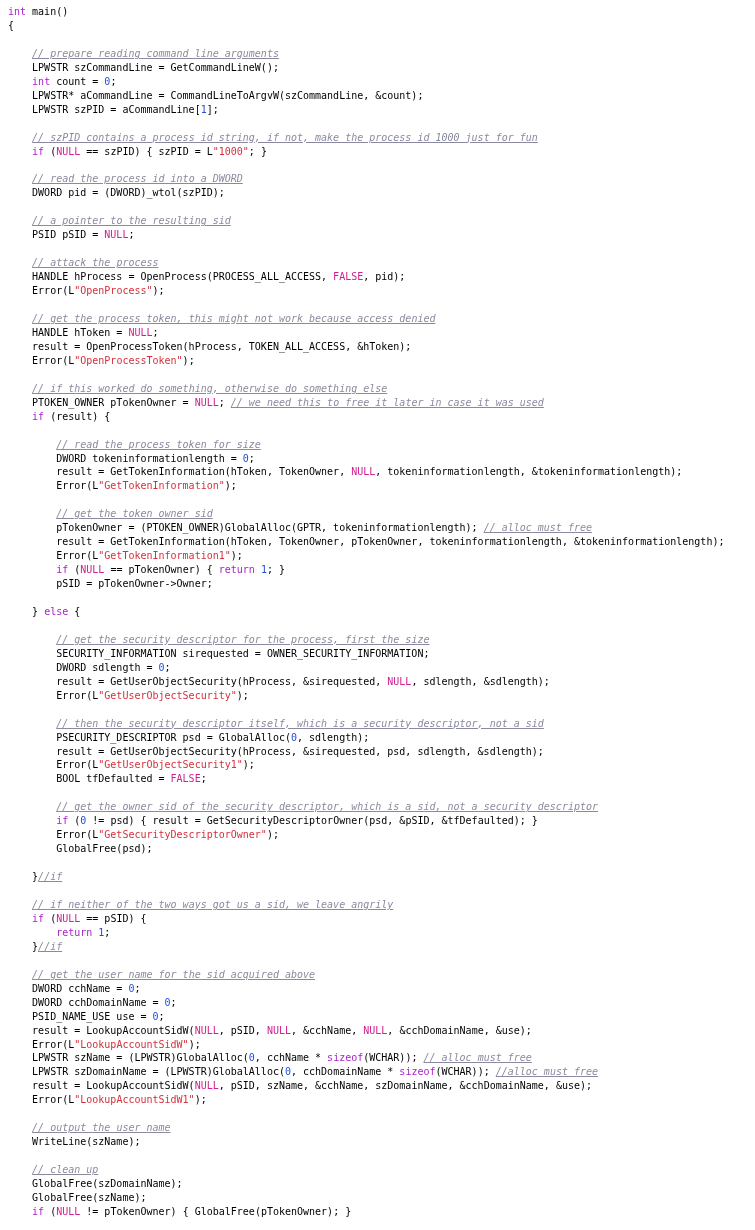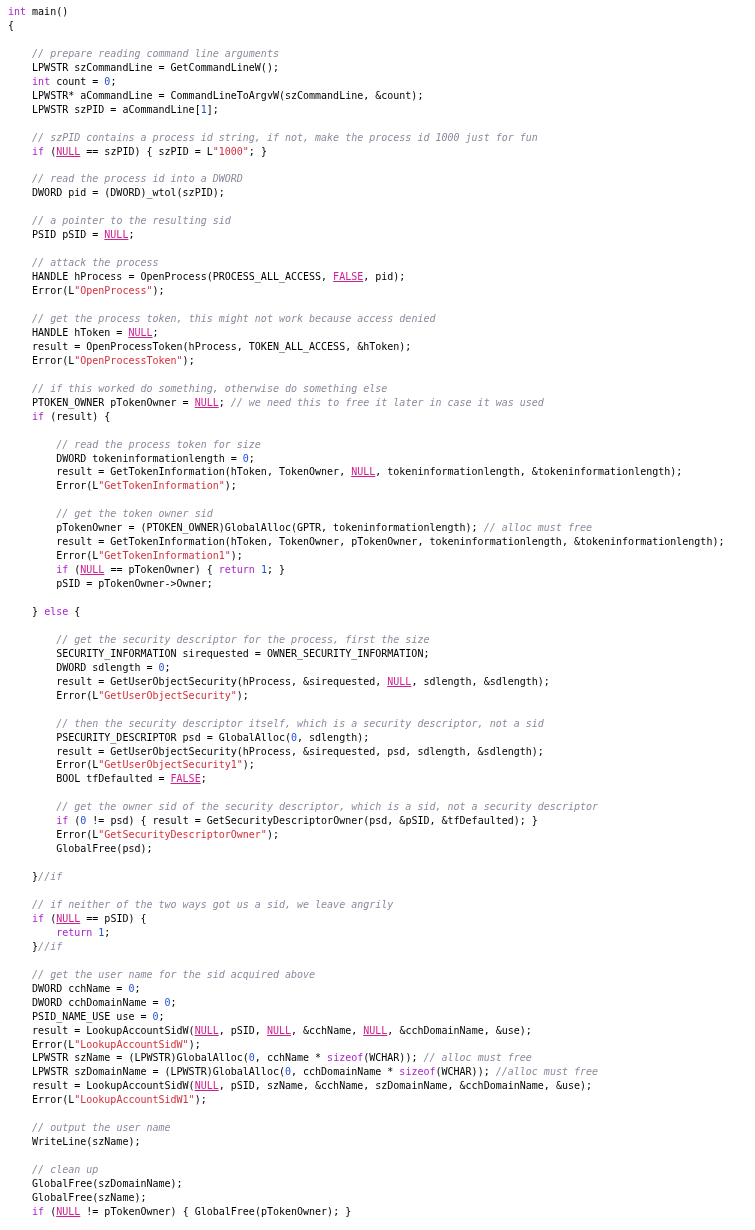--- a/index.html
+++ b/index.html
@@ -16,22 +16,22 @@
   #code-listing {
     padding: 5px 0 0 8px;
     font-size: 10px;
     line-height: 13.95px;
     white-space: pre;
     color: #000000;
     letter-spacing: 0px;
   }
   .ln { display: block; min-height: 13.95px; }
   .kw  { color: #aa22cc; }       
-  .cm  { color: #8a8a9e; font-style: italic; }  
+  .cm  { color: #8a8a9e; font-style: italic; text-decoration: underline; }  
   .st  { color: #d4303b; }       
   .nu  { color: #1f4fd8; }       
-  .cn  { color: #d02090; text-decoration: underline; }       
+  .cn  { color: #d02090; }       
   .pl  { color: #000000; }       
 </style>
 </head>
 <body>
 
 <div id="code-listing"><span class="ln"><span class="kw">int</span><span class="pl"> main()</span></span><span class="ln"><span class="pl">{</span></span><span class="ln">&nbsp;</span><span class="ln"><span class="pl">    </span><span class="cm">// prepare reading command line arguments</span></span><span class="ln"><span class="pl">    LPWSTR szCommandLine = GetCommandLineW();</span></span><span class="ln"><span class="pl">    </span><span class="kw">int</span><span class="pl"> count = </span><span class="nu">0</span><span class="pl">;</span></span><span class="ln"><span class="pl">    LPWSTR* aCommandLine = CommandLineToArgvW(szCommandLine, &amp;count);</span></span><span class="ln"><span class="pl">    LPWSTR szPID = aCommandLine[</span><span class="nu">1</span><span class="pl">];</span></span><span class="ln">&nbsp;</span><span class="ln"><span class="pl">    </span><span class="cm">// szPID contains a process id string, if not, make the process id 1000 just for fun</span></span><span class="ln"><span class="pl">    </span><span class="kw">if</span><span class="pl"> (</span><span class="cn">NULL</span><span class="pl"> == szPID) { szPID = L</span><span class="st">"1000"</span><span class="pl">; }</span></span><span class="ln">&nbsp;</span><span class="ln"><span class="pl">    </span><span class="cm">// read the process id into a DWORD</span></span><span class="ln"><span class="pl">    DWORD pid = (DWORD)_wtol(szPID);</span></span><span class="ln">&nbsp;</span><span class="ln"><span class="pl">    </span><span class="cm">// a pointer to the resulting sid</span></span><span class="ln"><span class="pl">    PSID pSID = </span><span class="cn">NULL</span><span class="pl">;</span></span><span class="ln">&nbsp;</span><span class="ln"><span class="pl">    </span><span class="cm">// attack the process</span></span><span class="ln"><span class="pl">    HANDLE hProcess = OpenProcess(PROCESS_ALL_ACCESS, </span><span class="cn">FALSE</span><span class="pl">, pid);</span></span><span class="ln"><span class="pl">    Error(L</span><span class="st">"OpenProcess"</span><span class="pl">);</span></span><span class="ln">&nbsp;</span><span class="ln"><span class="pl">    </span><span class="cm">// get the process token, this might not work because access denied</span></span><span class="ln"><span class="pl">    HANDLE hToken = </span><span class="cn">NULL</span><span class="pl">;</span></span><span class="ln"><span class="pl">    result = OpenProcessToken(hProcess, TOKEN_ALL_ACCESS, &amp;hToken);</span></span><span class="ln"><span class="pl">    Error(L</span><span class="st">"OpenProcessToken"</span><span class="pl">);</span></span><span class="ln">&nbsp;</span><span class="ln"><span class="pl">    </span><span class="cm">// if this worked do something, otherwise do something else</span></span><span class="ln"><span class="pl">    PTOKEN_OWNER pTokenOwner = </span><span class="cn">NULL</span><span class="pl">; </span><span class="cm">// we need this to free it later in case it was used</span></span><span class="ln"><span class="pl">    </span><span class="kw">if</span><span class="pl"> (result) {</span></span><span class="ln">&nbsp;</span><span class="ln"><span class="pl">        </span><span class="cm">// read the process token for size</span></span><span class="ln"><span class="pl">        DWORD tokeninformationlength = </span><span class="nu">0</span><span class="pl">;</span></span><span class="ln"><span class="pl">        result = GetTokenInformation(hToken, TokenOwner, </span><span class="cn">NULL</span><span class="pl">, tokeninformationlength, &amp;tokeninformationlength);</span></span><span class="ln"><span class="pl">        Error(L</span><span class="st">"GetTokenInformation"</span><span class="pl">);</span></span><span class="ln">&nbsp;</span><span class="ln"><span class="pl">        </span><span class="cm">// get the token owner sid</span></span><span class="ln"><span class="pl">        pTokenOwner = (PTOKEN_OWNER)GlobalAlloc(GPTR, tokeninformationlength); </span><span class="cm">// alloc must free</span></span><span class="ln"><span class="pl">        result = GetTokenInformation(hToken, TokenOwner, pTokenOwner, tokeninformationlength, &amp;tokeninformationlength);</span></span><span class="ln"><span class="pl">        Error(L</span><span class="st">"GetTokenInformation1"</span><span class="pl">);</span></span><span class="ln"><span class="pl">        </span><span class="kw">if</span><span class="pl"> (</span><span class="cn">NULL</span><span class="pl"> == pTokenOwner) { </span><span class="kw">return</span><span class="pl"> </span><span class="nu">1</span><span class="pl">; }</span></span><span class="ln"><span class="pl">        pSID = pTokenOwner-&gt;Owner;</span></span><span class="ln">&nbsp;</span><span class="ln"><span class="pl">    } </span><span class="kw">else</span><span class="pl"> {</span></span><span class="ln">&nbsp;</span><span class="ln"><span class="pl">        </span><span class="cm">// get the security descriptor for the process, first the size</span></span><span class="ln"><span class="pl">        SECURITY_INFORMATION sirequested = OWNER_SECURITY_INFORMATION;</span></span><span class="ln"><span class="pl">        DWORD sdlength = </span><span class="nu">0</span><span class="pl">;</span></span><span class="ln"><span class="pl">        result = GetUserObjectSecurity(hProcess, &amp;sirequested, </span><span class="cn">NULL</span><span class="pl">, sdlength, &amp;sdlength);</span></span><span class="ln"><span class="pl">        Error(L</span><span class="st">"GetUserObjectSecurity"</span><span class="pl">);</span></span><span class="ln">&nbsp;</span><span class="ln"><span class="pl">        </span><span class="cm">// then the security descriptor itself, which is a security descriptor, not a sid</span></span><span class="ln"><span class="pl">        PSECURITY_DESCRIPTOR psd = GlobalAlloc(</span><span class="nu">0</span><span class="pl">, sdlength);</span></span><span class="ln"><span class="pl">        result = GetUserObjectSecurity(hProcess, &amp;sirequested, psd, sdlength, &amp;sdlength);</span></span><span class="ln"><span class="pl">        Error(L</span><span class="st">"GetUserObjectSecurity1"</span><span class="pl">);</span></span><span class="ln"><span class="pl">        BOOL tfDefaulted = </span><span class="cn">FALSE</span><span class="pl">;</span></span><span class="ln">&nbsp;</span><span class="ln"><span class="pl">        </span><span class="cm">// get the owner sid of the security descriptor, which is a sid, not a security descriptor</span></span><span class="ln"><span class="pl">        </span><span class="kw">if</span><span class="pl"> (</span><span class="nu">0</span><span class="pl"> != psd) { result = GetSecurityDescriptorOwner(psd, &amp;pSID, &amp;tfDefaulted); }</span></span><span class="ln"><span class="pl">        Error(L</span><span class="st">"GetSecurityDescriptorOwner"</span><span class="pl">);</span></span><span class="ln"><span class="pl">        GlobalFree(psd);</span></span><span class="ln">&nbsp;</span><span class="ln"><span class="pl">    }</span><span class="cm">//if</span></span><span class="ln">&nbsp;</span><span class="ln"><span class="pl">    </span><span class="cm">// if neither of the two ways got us a sid, we leave angrily</span></span><span class="ln"><span class="pl">    </span><span class="kw">if</span><span class="pl"> (</span><span class="cn">NULL</span><span class="pl"> == pSID) {</span></span><span class="ln"><span class="pl">        </span><span class="kw">return</span><span class="pl"> </span><span class="nu">1</span><span class="pl">;</span></span><span class="ln"><span class="pl">    }</span><span class="cm">//if</span></span><span class="ln">&nbsp;</span><span class="ln"><span class="pl">    </span><span class="cm">// get the user name for the sid acquired above</span></span><span class="ln"><span class="pl">    DWORD cchName = </span><span class="nu">0</span><span class="pl">;</span></span><span class="ln"><span class="pl">    DWORD cchDomainName = </span><span class="nu">0</span><span class="pl">;</span></span><span class="ln"><span class="pl">    PSID_NAME_USE use = </span><span class="nu">0</span><span class="pl">;</span></span><span class="ln"><span class="pl">    result = LookupAccountSidW(</span><span class="cn">NULL</span><span class="pl">, pSID, </span><span class="cn">NULL</span><span class="pl">, &amp;cchName, </span><span class="cn">NULL</span><span class="pl">, &amp;cchDomainName, &amp;use);</span></span><span class="ln"><span class="pl">    Error(L</span><span class="st">"LookupAccountSidW"</span><span class="pl">);</span></span><span class="ln"><span class="pl">    LPWSTR szName = (LPWSTR)GlobalAlloc(</span><span class="nu">0</span><span class="pl">, cchName * </span><span class="kw">sizeof</span><span class="pl">(WCHAR)); </span><span class="cm">// alloc must free</span></span><span class="ln"><span class="pl">    LPWSTR szDomainName = (LPWSTR)GlobalAlloc(</span><span class="nu">0</span><span class="pl">, cchDomainName * </span><span class="kw">sizeof</span><span class="pl">(WCHAR)); </span><span class="cm">//alloc must free</span></span><span class="ln"><span class="pl">    result = LookupAccountSidW(</span><span class="cn">NULL</span><span class="pl">, pSID, szName, &amp;cchName, szDomainName, &amp;cchDomainName, &amp;use);</span></span><span class="ln"><span class="pl">    Error(L</span><span class="st">"LookupAccountSidW1"</span><span class="pl">);</span></span><span class="ln">&nbsp;</span><span class="ln"><span class="pl">    </span><span class="cm">// output the user name</span></span><span class="ln"><span class="pl">    WriteLine(szName);</span></span><span class="ln">&nbsp;</span><span class="ln"><span class="pl">    </span><span class="cm">// clean up</span></span><span class="ln"><span class="pl">    GlobalFree(szDomainName);</span></span><span class="ln"><span class="pl">    GlobalFree(szName);</span></span><span class="ln"><span class="pl">    </span><span class="kw">if</span><span class="pl"> (</span><span class="cn">NULL</span><span class="pl"> != pTokenOwner) { GlobalFree(pTokenOwner); }</span></span><span class="ln">&nbsp;</span></div>
 
 </body></html>

